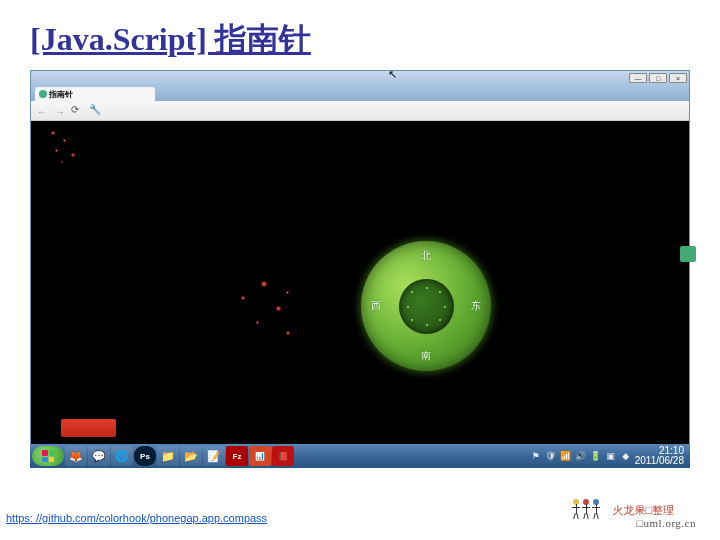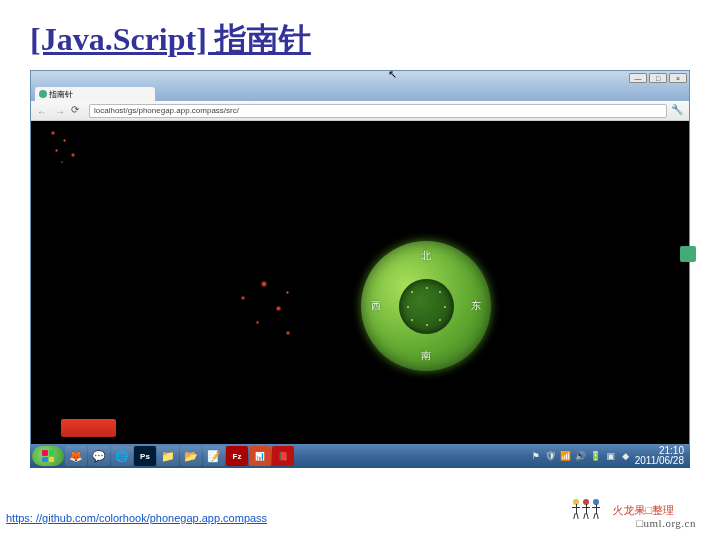--- a/index.html
+++ b/index.html
@@ -63,20 +63,21 @@
   .tab {
     height: 14px;
     width: 120px;
     background: #f5f5f5;
     border-radius: 3px 3px 0 0;
     font-size: 8px;
     padding: 1px 4px;
     display: flex;
     align-items: center;
     gap: 2px;
+    font-weight: bold;
   }
   .tab-favicon {
     width: 8px;
     height: 8px;
     background: #4a8;
     border-radius: 50%;
   }
   .toolbar {
     height: 20px;
     background: linear-gradient(to bottom, #f8f8f8, #e8e8e8);
@@ -353,21 +354,20 @@
   <div class="tab-strip">
     <div class="tab">
       <span class="tab-favicon"></span>
       <span>指南针</span>
     </div>
   </div>
   <div class="toolbar">
     <div class="nav-arrow">←</div>
     <div class="nav-arrow">→</div>
     <div class="reload-btn">⟳</div>
-    <div class="url-bar">localhost/gs/phonegap.app.compass/src/</div>
     <div class="wrench-btn">🔧</div>
   </div>
   <div class="viewport">
     <div class="firework fw1">
       <div class="spark" style="width:4px;height:4px;top:0;left:0"></div>
       <div class="spark" style="width:3px;height:3px;top:8px;left:12px"></div>
       <div class="spark" style="width:3px;height:3px;top:18px;left:4px"></div>
       <div class="spark" style="width:4px;height:4px;top:22px;left:20px"></div>
       <div class="spark" style="width:2px;height:2px;top:30px;left:10px"></div>
     </div>
@@ -413,21 +413,21 @@
       <div class="wl wl1"></div>
         <div class="wl wl2"></div>
         <div class="wl wl3"></div>
         <div class="wl wl4"></div>
     </div>
   </div>
   <div id="tb-apps" style="display:flex;gap:1px">
       <div class="tb-app">🦊</div>
       <div class="tb-app">💬</div>
       <div class="tb-app">🌐</div>
-      <div class="tb-app" style="background: rgb(0, 29, 54); color: rgb(255, 255, 255); font-size: 8px; font-weight: bold;">Ps</div>
+      <div class="tb-app" style="background: rgb(0, 29, 54); color: rgb(255, 255, 255); font-size: 8px; font-weight: bold; border-radius: 9px;">Ps</div>
       <div class="tb-app">📁</div>
       <div class="tb-app">📂</div>
       <div class="tb-app">📝</div>
       <div class="tb-app" style="background: rgb(170, 0, 0); color: rgb(255, 255, 255); font-size: 8px; font-weight: bold;">Fz</div>
       <div class="tb-app" style="background: rgb(210, 71, 38); color: rgb(255, 255, 255); font-size: 8px; font-weight: bold;">📊</div>
       <div class="tb-app" style="background: rgb(187, 17, 17); color: rgb(255, 255, 255); font-size: 8px; font-weight: bold;">📕</div>
     </div>
   <div class="tb-spacer"></div>
   <div class="tray">
     <div id="tray-icons" style="display:flex;gap:3px">

